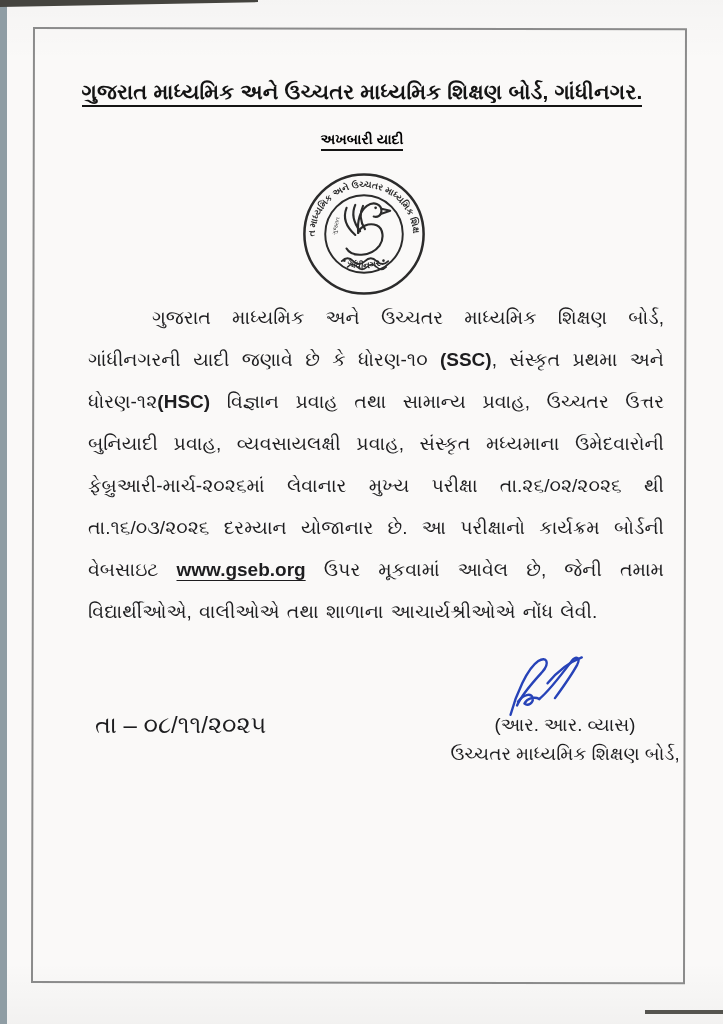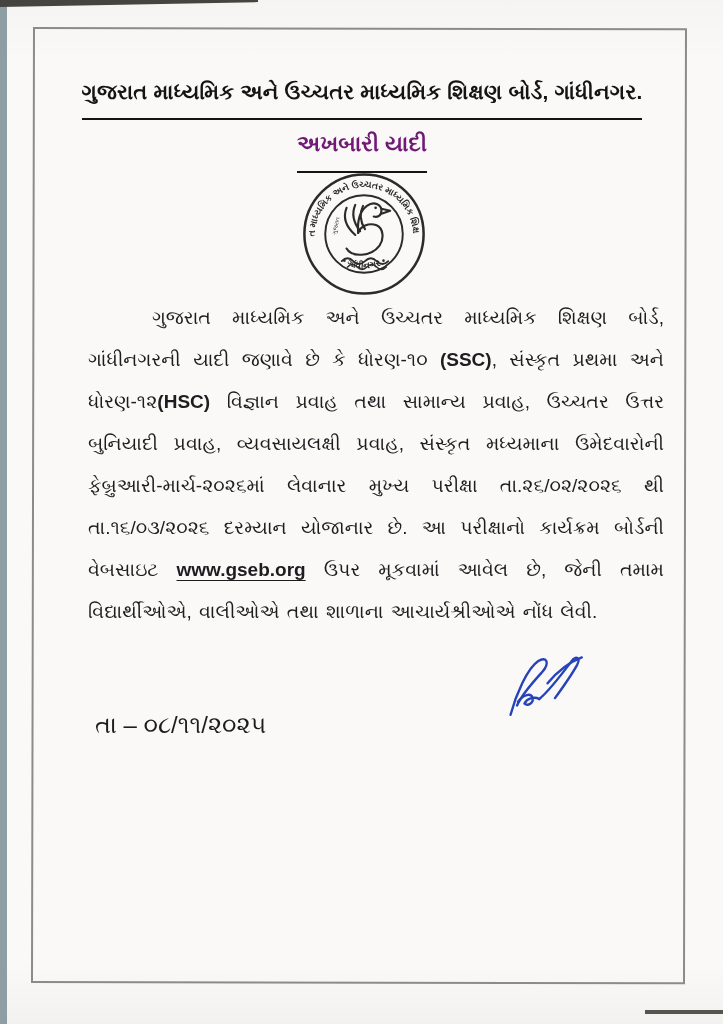--- a/index.html
+++ b/index.html
@@ -30,25 +30,25 @@
     transform:rotate(0.12deg);
     transform-origin:top left;
     box-sizing:border-box;
     background:transparent;
   }
   .doc-title{
     position:absolute;left:36px;top:80px;width:652px;text-align:center;
     font-size:21px;font-weight:bold;color:#141414;letter-spacing:0.2px;
   }
   .doc-title .u, .doc-subtitle .u{
-    border-bottom:2px solid #141414;padding-bottom:15px;
+    border-bottom:2px solid #141414;padding-bottom:2px;
   }
   .doc-subtitle{
     position:absolute;left:36px;top:131px;width:652px;text-align:center;
-    font-size:22px;font-weight:bold;color:#701a75;
+    font-size:14px;font-weight:bold;color:#000000;
   }
   .emblem{
     position:absolute;left:301px;top:171px;width:126px;height:126px;
   }
   .body-par{
     position:absolute;left:88px;top:297px;width:576px;
     font-size:19px;line-height:42px;color:#1d1d1f;
     text-align:justify;text-indent:64px;margin:0;
     word-spacing:2px;
   }
@@ -124,13 +124,15 @@
 <svg class="sig-img" viewBox="0 0 100 80">
   <g fill="none" stroke="#2743b8" stroke-width="2.6" stroke-linecap="round" stroke-linejoin="round">
     <path d="M 16,70 C 22,48 34,20 46,12 C 55,6 59,14 50,24 C 40,35 28,48 23,60"></path>
     <path d="M 24,56 C 30,48 38,46 40,52 C 41,57 35,61 31,58 C 34,52 42,50 47,53"></path>
     <path d="M 47,53 C 58,44 70,28 82,12 C 87,6 92,8 88,16 C 82,27 72,41 64,52"></path>
     <path d="M 56,36 C 66,24 80,13 93,8"></path>
   </g>
 </svg>
 
 <div class="sign-block">
+  <div>(આર. આર. વ્યાસ)</div>
+  <div>ઉચ્ચતર માધ્યમિક શિક્ષણ બોર્ડ,</div>
 </div>
 
 </body></html>

